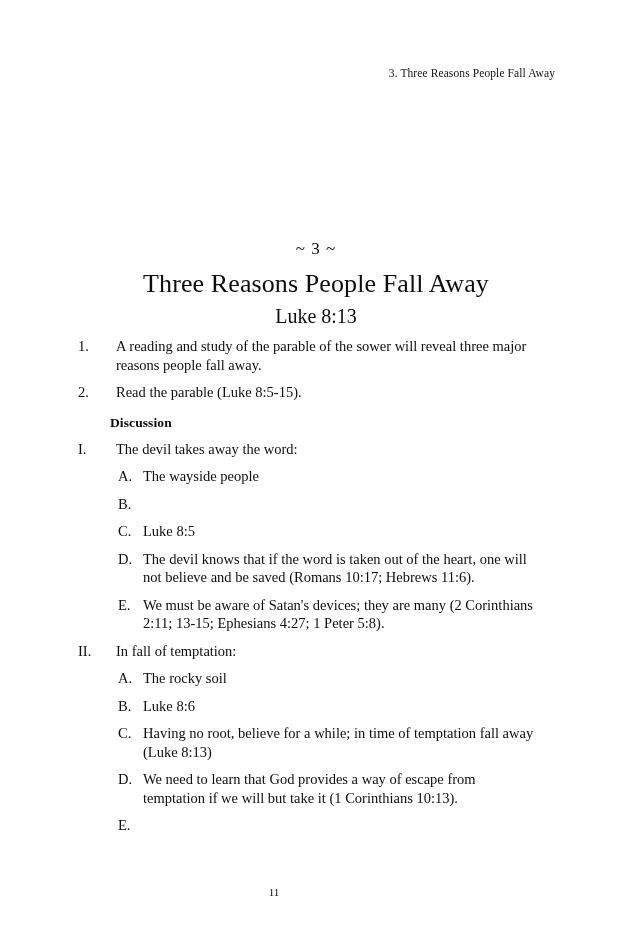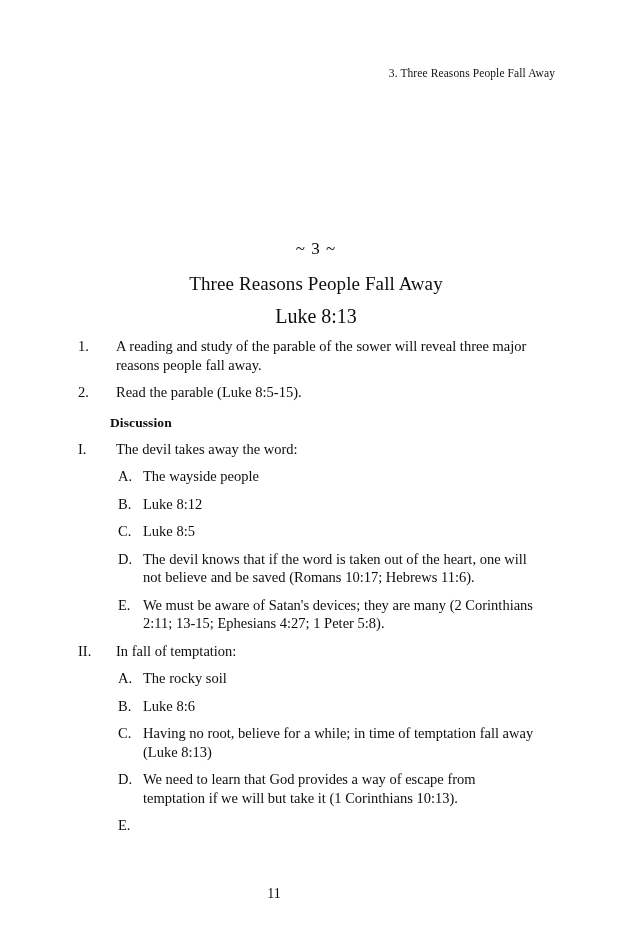--- a/index.html
+++ b/index.html
@@ -38,21 +38,21 @@
     left: 0;
     width: 632px;
     text-align: center;
   }
   .chapter-marker {
     font-size: 17px;
     line-height: 22px;
     letter-spacing: 1px;
   }
   .chapter-title {
-    font-size: 19px;
+    font-size: 26px;
     line-height: 40px;
     margin-top: 4px;
     letter-spacing: 0.1px;
   }
   .chapter-subtitle {
     font-size: 20px;
     line-height: 22px;
     margin-top: 1px;
   }
 
@@ -93,21 +93,21 @@
     flex: 1 1 auto;
   }
 
   
   .page-number {
     position: absolute;
     top: 886px;
     left: 0;
     width: 548px;
     text-align: center;
-    font-size: 14px;
+    font-size: 11px;
   }
 </style>
 </head>
 <body>
 
 <div class="page">
 
   <div class="running-head">3. Three Reasons People Fall Away</div>
 
   <div class="title-block">
@@ -129,21 +129,20 @@
       <div class="item level-1">
         <span class="marker">I.</span>
         <span class="item-text">The devil takes away the word:</span>
       </div>
       <div class="item level-2">
         <span class="marker">A.</span>
         <span class="item-text">The wayside people</span>
       </div>
       <div class="item level-2">
         <span class="marker">B.</span>
-        <span class="item-text">Luke 8:12</span>
       </div>
       <div class="item level-2">
         <span class="marker">C.</span>
         <span class="item-text">Luke 8:5</span>
       </div>
       <div class="item level-2">
         <span class="marker">D.</span>
         <span class="item-text">The devil knows that if the word is taken out of the heart, one will not believe and be saved (Romans 10:17; Hebrews 11:6).</span>
       </div>
       <div class="item level-2">

